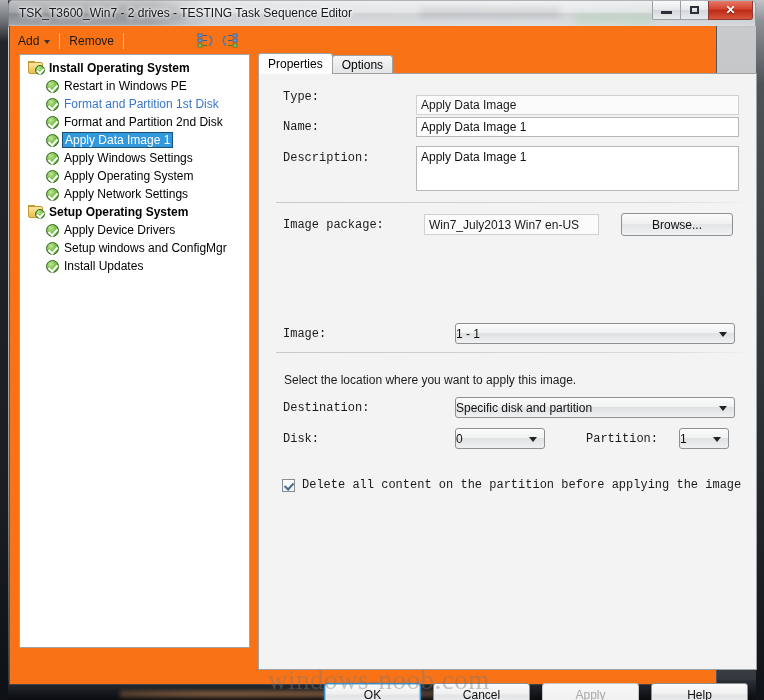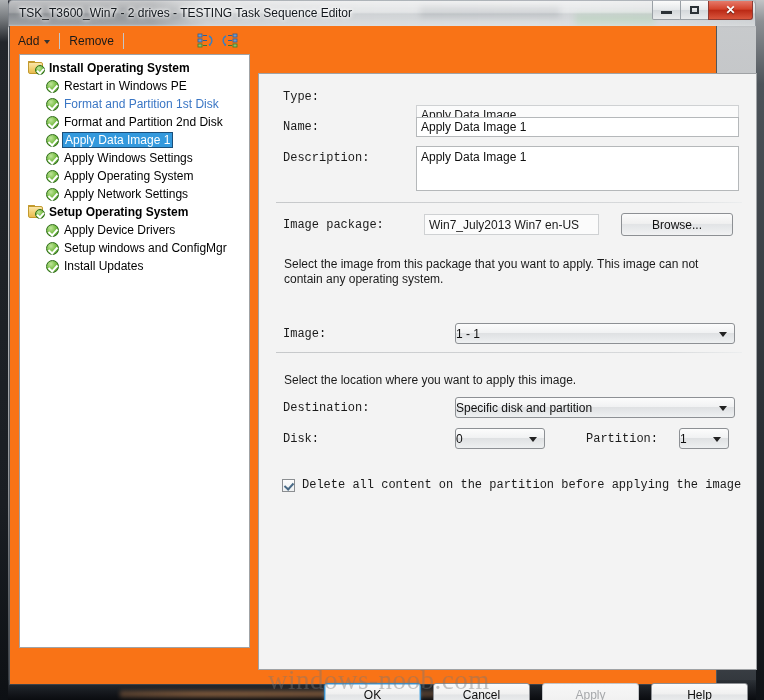--- a/index.html
+++ b/index.html
@@ -450,27 +450,35 @@
           <span class="ico-check"></span>
           <span class="lbl">Setup windows and ConfigMgr</span>
         </div>
         <div class="tnode child">
           <span class="ico-check"></span>
           <span class="lbl">Install Updates</span>
         </div>
       </div>
   </div>
 
+  <div class="tabstrip">
+    <div class="tab active">
+      <span>Properties</span>
+    </div>
+    <div class="tab">
+      <span>Options</span>
+    </div>
+  </div>
 
   <div class="tabpage">
 
     <div class="row" style="left:24px; top:16px;">
       <span class="flabel">Type:</span>
     </div>
-    <div class="tbox ro" style="position:absolute; left:157px; top:31px; width:323px; height:20px;">
+    <div class="tbox ro" style="position:absolute; left:157px; top:21px; width:323px; height:20px;">
       <span>Apply Data Image</span>
     </div>
 
     <div class="row" style="left:24px; top:46px;">
       <span class="flabel">Name:</span>
     </div>
     <div class="tbox" style="position:absolute; left:157px; top:43px; width:323px; height:20px;">
       <span>Apply Data Image 1</span>
     </div>
 
@@ -486,21 +494,20 @@
     <div class="row" style="left:24px; top:144px;">
       <span class="flabel">Image package:</span>
     </div>
     <div class="tbox ro" style="position:absolute; left:165px; top:140px; width:175px; height:21px;">
       <span>Win7_July2013 Win7 en-US</span>
     </div>
     <div class="btn" style="position:absolute; left:362px; top:139px; width:112px; height:23px;">
       <span>Browse...</span>
     </div>
 
-    <div class="note" style="left:25px; top:183px; width:440px;">Select the image from this package that you want to apply. This image can not contain any operating system.</div>
 
     <div class="row" style="left:24px; top:253px;">
       <span class="flabel">Image:</span>
     </div>
     <div class="combo" style="position:absolute; left:196px; top:249px; width:280px; height:21px;">
       <span>1 - 1</span>
       <span class="arw"></span>
     </div>
 
     <div class="sep" style="left:17px; top:278px; width:466px;"></div>

